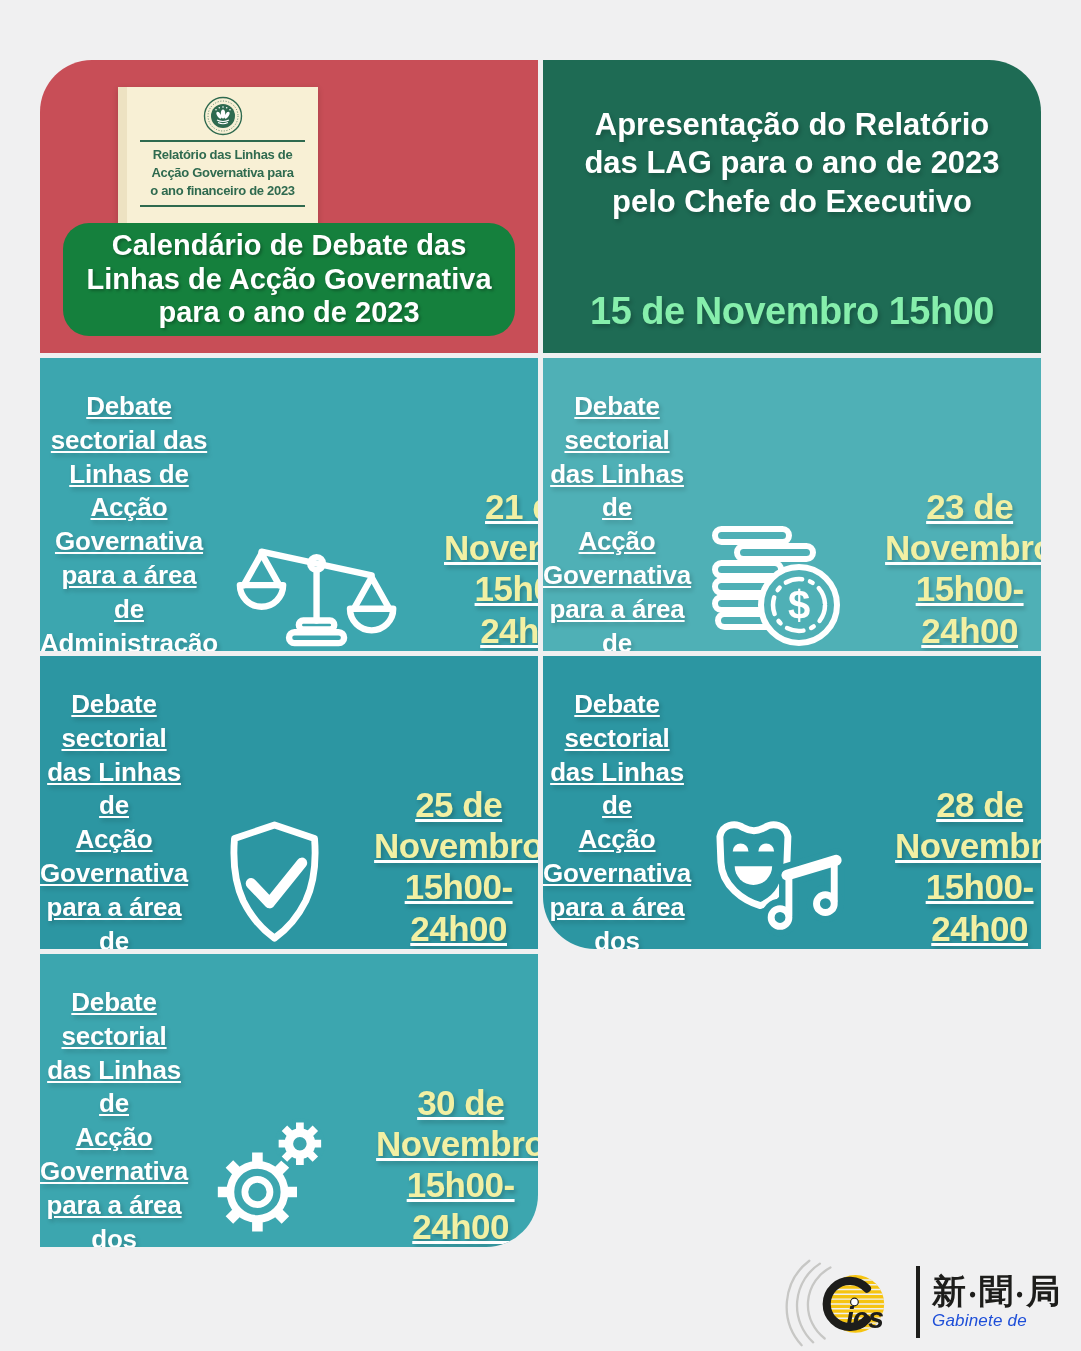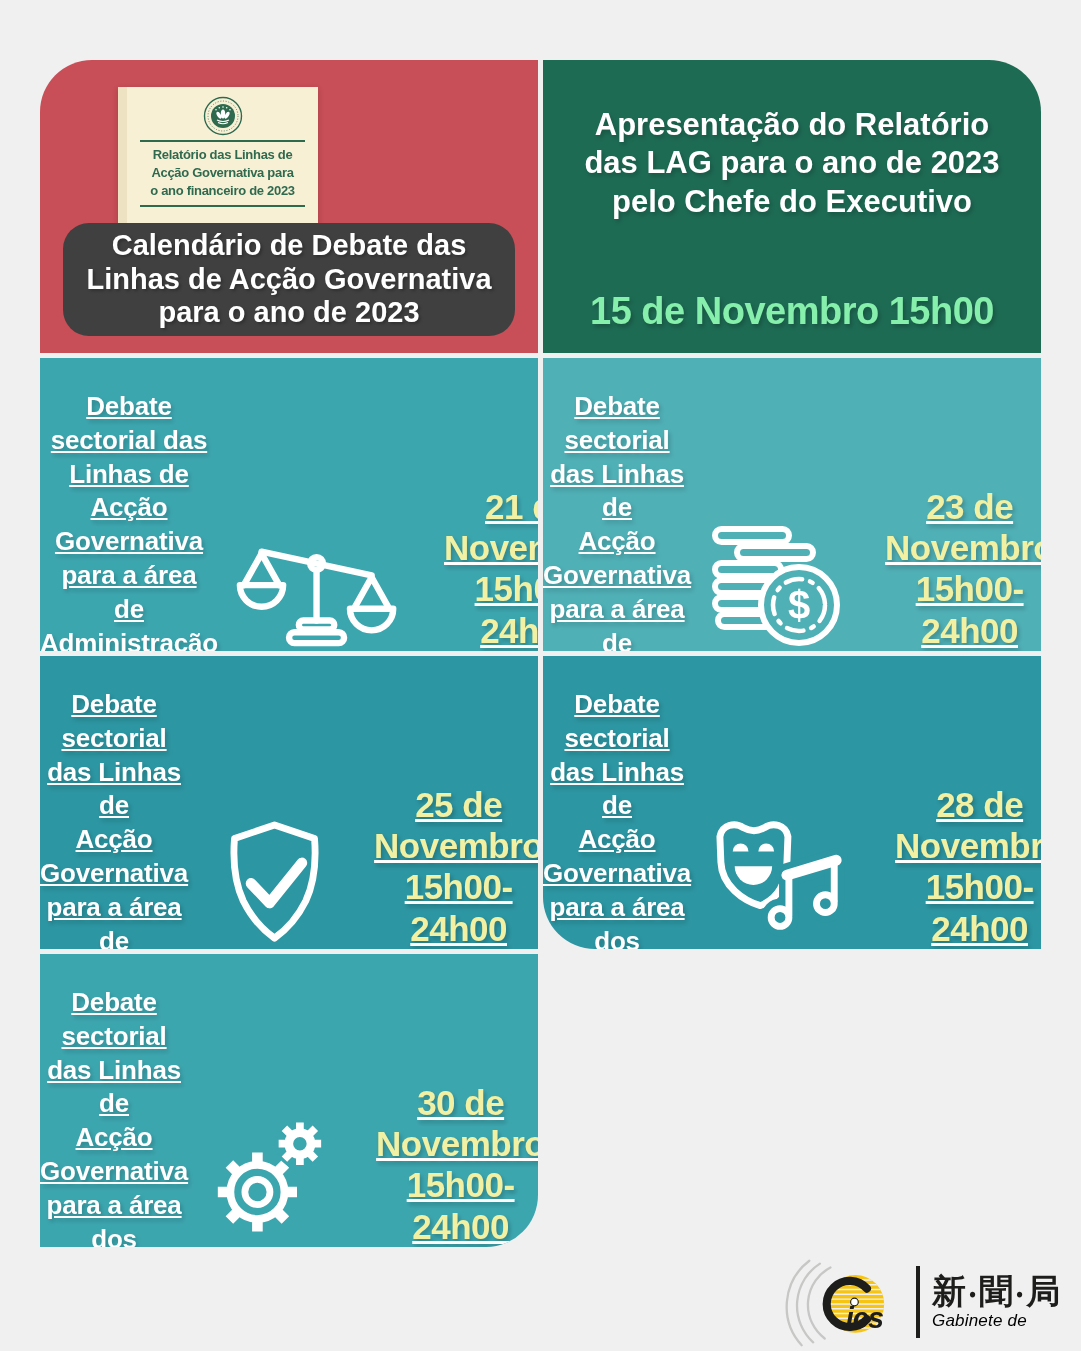--- a/index.html
+++ b/index.html
@@ -34,21 +34,21 @@
   .doc-spine{position:absolute;left:0;top:0;width:9px;height:100%;background:#EDE2C2;}
   .doc-inner{position:absolute;left:9px;top:0;right:0;text-align:center;}
   .emblem{display:block;margin:9px auto 2px auto;}
   .doc-rule{height:2px;background:#2F6A4F;margin:4px 13px;}
   .doc-title{
     color:#2F6A4F;font-size:13px;line-height:1.4;font-weight:bold;
     letter-spacing:-0.3px;margin:2px 2px;
   }
   .badge{
     position:absolute;left:23px;right:23px;top:163px;height:113px;
-    background:#404040;border-radius:26px;
+    background:#15803d;border-radius:26px;
     display:flex;align-items:center;justify-content:center;text-align:center;
     font-size:29px;font-weight:bold;line-height:1.16;
     text-shadow:2px 2px 3px rgba(0,0,0,0.25);
   }
 
   
   .cell-center{display:flex;flex-direction:column;align-items:center;justify-content:center;text-align:center;}
   .title-lg{font-size:31px;font-weight:bold;line-height:1.24;text-shadow:2px 3px 4px rgba(0,0,0,0.20);}
   .title-xl{font-size:35px;font-weight:bold;line-height:1.3;text-shadow:2px 3px 4px rgba(0,0,0,0.20);}
   .date-lg{
@@ -71,21 +71,21 @@
   }
 
   
   .footer{
     position:absolute;left:778px;top:1256px;height:92px;
     display:flex;align-items:center;gap:12px;
   }
   .logo-divider{width:4px;height:72px;background:#1D1D1B;flex:none;}
   .logo-text{display:flex;flex-direction:column;justify-content:center;color:#1D1D1B;}
   .logo-cjk{font-size:34px;font-weight:bold;letter-spacing:2px;line-height:1.1;font-family:Liberation Serif, serif;}
-  .logo-org{font-size:17px;font-style:italic;color:#000000;line-height:1.2;letter-spacing:0.2px;}
+  .logo-org{font-size:17px;font-style:italic;color:#1d4ed8;line-height:1.2;letter-spacing:0.2px;}
 </style>
 </head>
 <body>
 
 <div class="grid">
 
   <section class="cell cell-red rtl">
     <div class="doc">
       <div class="doc-spine"></div>
       <div class="doc-inner">

